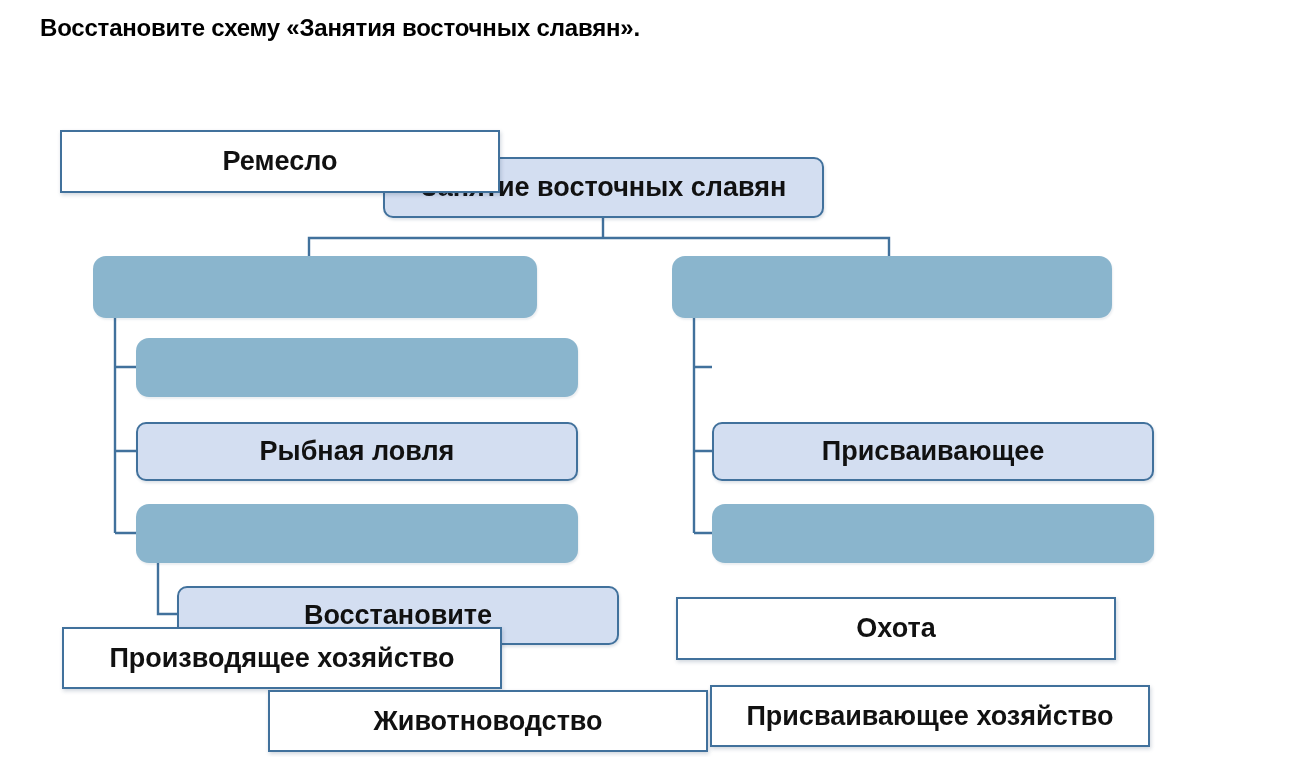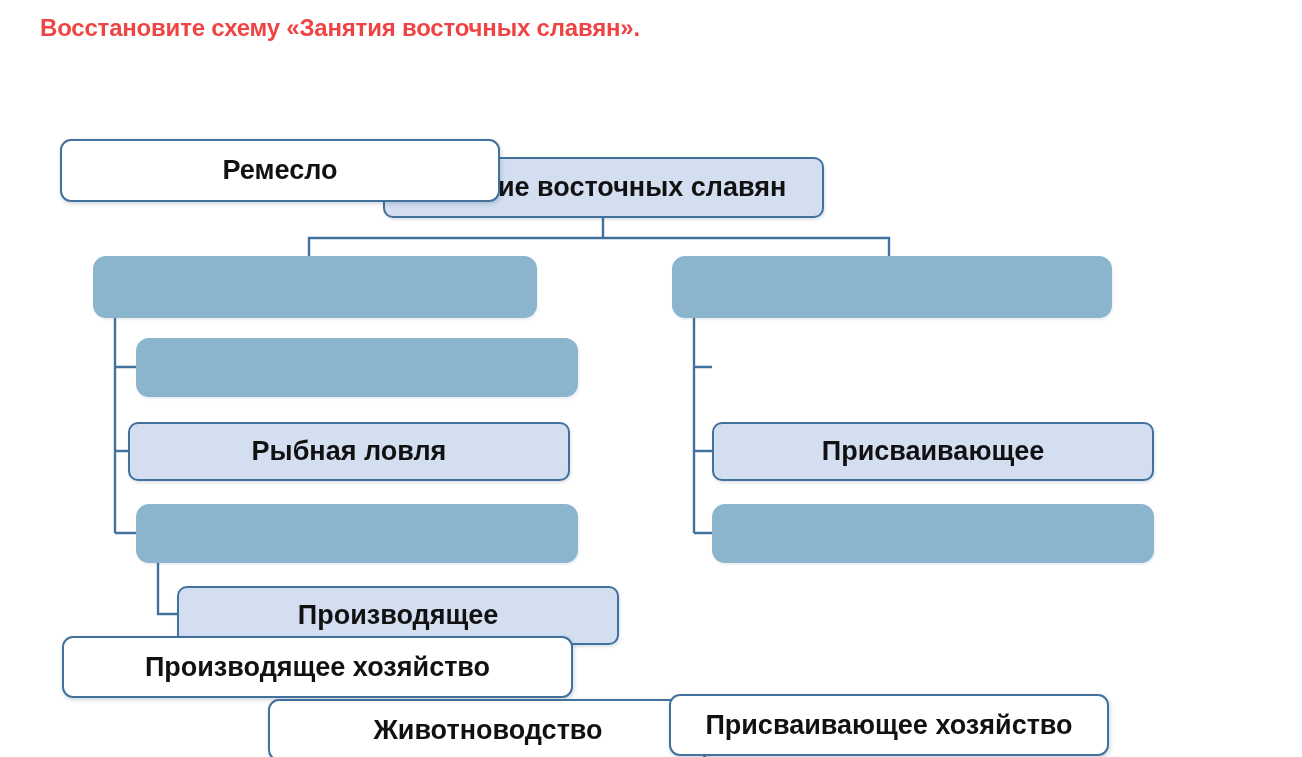--- a/index.html
+++ b/index.html
@@ -12,21 +12,21 @@
   html,body{margin:0;padding:0;background:#ffffff;}
   .stage{
     position:relative;
     width:1302px;height:757px;
     overflow:hidden;
     background:#ffffff;
     font-family:"Liberation Sans", sans-serif;
   }
   .page-title{
     position:absolute;left:40px;top:14px;
-    font-size:24px;font-weight:600;color:#ef4444;
+    font-size:24px;font-weight:600;color:#000000;
     letter-spacing:-0.2px;
   }
   .wires{
     position:absolute;left:0;top:0;width:1302px;height:757px;
     pointer-events:none;z-index:0;
   }
   .wires path{stroke:var(--line);stroke-width:2.4;fill:none;}
   .node{
     position:absolute;
     display:flex;align-items:center;justify-content:center;
@@ -44,24 +44,23 @@
   .node.dark{
     background:var(--dark-fill);
     border:none;
     border-radius:13px;
     box-shadow:1px 2px 2px rgba(60,90,120,0.10);
     z-index:1;
   }
   .node.tile{
     background:var(--tile-fill);
     border:2.6px solid var(--line);
-    border-radius:11px;
+    border-radius:0;
     box-shadow:1px 2px 4px rgba(40,70,100,0.22);
     cursor:grab;
-    margin-top:9px;
   }
   .z2{z-index:2}.z3{z-index:3}.z4{z-index:4}.z5{z-index:5}
 </style>
 </head>
 <body>
 
 <div class="stage">
 
   <div class="page-title">Восстановите схему «Занятия восточных славян».</div>
 
@@ -80,48 +79,51 @@
   <div class="node dark" style="left:93px;top:256px;width:444px;height:62px">
     <span></span>
   </div>
   <div class="node dark" style="left:672px;top:256px;width:440px;height:62px">
     <span></span>
   </div>
 
   <div class="node dark" style="left:136px;top:338px;width:442px;height:59px">
     <span></span>
   </div>
-  <div class="node light" style="left:128px;top:422px;width:442px;height:59px">
+  <div class="node light" style="left:136px;top:422px;width:442px;height:59px">
     <span>Рыбная ловля</span>
   </div>
   <div class="node dark" style="left:136px;top:504px;width:442px;height:59px">
     <span></span>
   </div>
 
   <div class="node light" style="left:712px;top:422px;width:442px;height:59px">
     <span>Присваивающее</span>
   </div>
   <div class="node dark" style="left:712px;top:504px;width:442px;height:59px">
     <span></span>
   </div>
 
   <div class="node light z2" style="left:177px;top:586px;width:442px;height:59px">
-    <span>Производящее</span>
+    <span>Восстановите</span>
   </div>
 
   <div class="node tile z5" style="left:60px;top:130px;width:440px;height:63px">
     <span>Ремесло</span>
   </div>
 
+  <div class="node tile z3" style="left:676px;top:597px;width:440px;height:63px">
+    <span>Охота</span>
+  </div>
 
-  <div class="node tile z4" style="left:62px;top:627px;width:511px;height:62px">
+  <div class="node tile z4" style="left:62px;top:627px;width:440px;height:62px">
     <span>Производящее хозяйство</span>
   </div>
 
   <div class="node tile z5" style="left:268px;top:690px;width:440px;height:62px">
     <span>Животноводство</span>
   </div>
 
-  <div class="node tile z5" style="left:669px;top:685px;width:440px;height:62px">
+  <div class="node tile z5" style="left:710px;top:685px;width:440px;height:62px">
     <span>Присваивающее хозяйство</span>
   </div>
 
 </div>
 
 </body></html>

